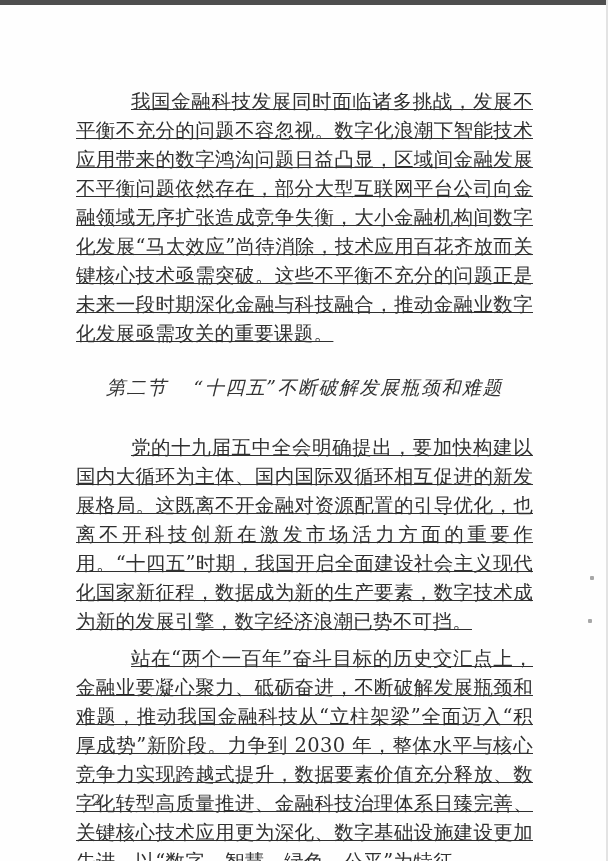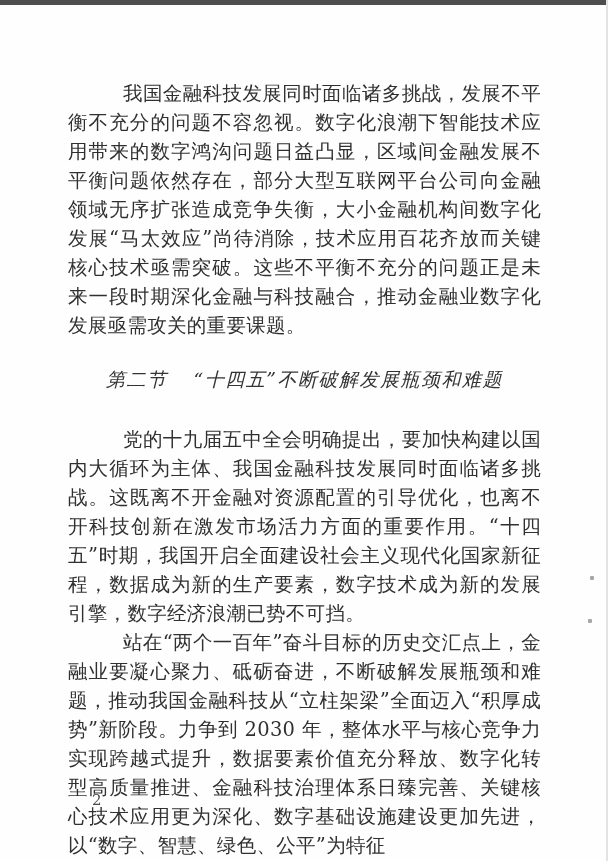--- a/index.html
+++ b/index.html
@@ -30,27 +30,28 @@
     height: 861px;
     background: #e3e3e3;
   }
   .text-column {
     position: absolute;
     left: 68px;
     top: 79px;
     width: 473px;
   }
   .body-para {
-    margin: 0;
+    margin: 8px;
     font-size: 19.5px;
     line-height: 29px;
     color: #303030;
     text-align: justify;
     text-indent: 55px;
     letter-spacing: 0.3px;
+    text-decoration: underline;
   }
   .section-heading {
     margin: 25px 0 31px 0;
     font-size: 19px;
     line-height: 29px;
     text-align: center;
     font-weight: normal;
     font-style: italic;
     color: #333333;
     letter-spacing: 1.5px;
@@ -88,21 +89,21 @@
   <div class="scan-edge-right"></div>
 
   <main class="text-column">
 
     <p class="body-para">我国金融科技发展同时面临诸多挑战，发展不平衡不充分的问题不容忽视。数字化浪潮下智能技术应用带来的数字鸿沟问题日益凸显，区域间金融发展不平衡问题依然存在，部分大型互联网平台公司向金融领域无序扩张造成竞争失衡，大小金融机构间数字化发展“马太效应”尚待消除，技术应用百花齐放而关键核心技术亟需突破。这些不平衡不充分的问题正是未来一段时期深化金融与科技融合，推动金融业数字化发展亟需攻关的重要课题。</p>
 
     <h2 class="section-heading">
       <span class="sec-label">第二节</span><span class="sec-title">“十四五”不断破解发展瓶颈和难题</span>
     </h2>
 
-    <p class="body-para">党的十九届五中全会明确提出，要加快构建以国内大循环为主体、我国金融科技发展同时面临诸多挑战。这既离不开金融对资源配置的引导优化，也离不开科技创新在激发市场活力方面的重要作用。“十四五”时期，我国开启全面建设社会主义现代化国家新征程，数据成为新的生产要素，数字技术成为新的发展引擎，数字经济浪潮已势不可挡。</p>
+    <p class="body-para">党的十九届五中全会明确提出，要加快构建以国内大循环为主体、国内国际双循环相互促进的新发展格局。这既离不开金融对资源配置的引导优化，也离不开科技创新在激发市场活力方面的重要作用。“十四五”时期，我国开启全面建设社会主义现代化国家新征程，数据成为新的生产要素，数字技术成为新的发展引擎，数字经济浪潮已势不可挡。</p>
 
     <p class="body-para">站在“两个一百年”奋斗目标的历史交汇点上，金融业要凝心聚力、砥砺奋进，不断破解发展瓶颈和难题，推动我国金融科技从“立柱架梁”全面迈入“积厚成势”新阶段。力争到 2030 年，整体水平与核心竞争力实现跨越式提升，数据要素价值充分释放、数字化转型高质量推进、金融科技治理体系日臻完善、关键核心技术应用更为深化、数字基础设施建设更加先进，以“数字、智慧、绿色、公平”为特征</p>
 
   </main>
 
   <div class="page-number">2</div>
 
   <span class="speck speck-1"></span>
   <span class="speck speck-2"></span>
 

